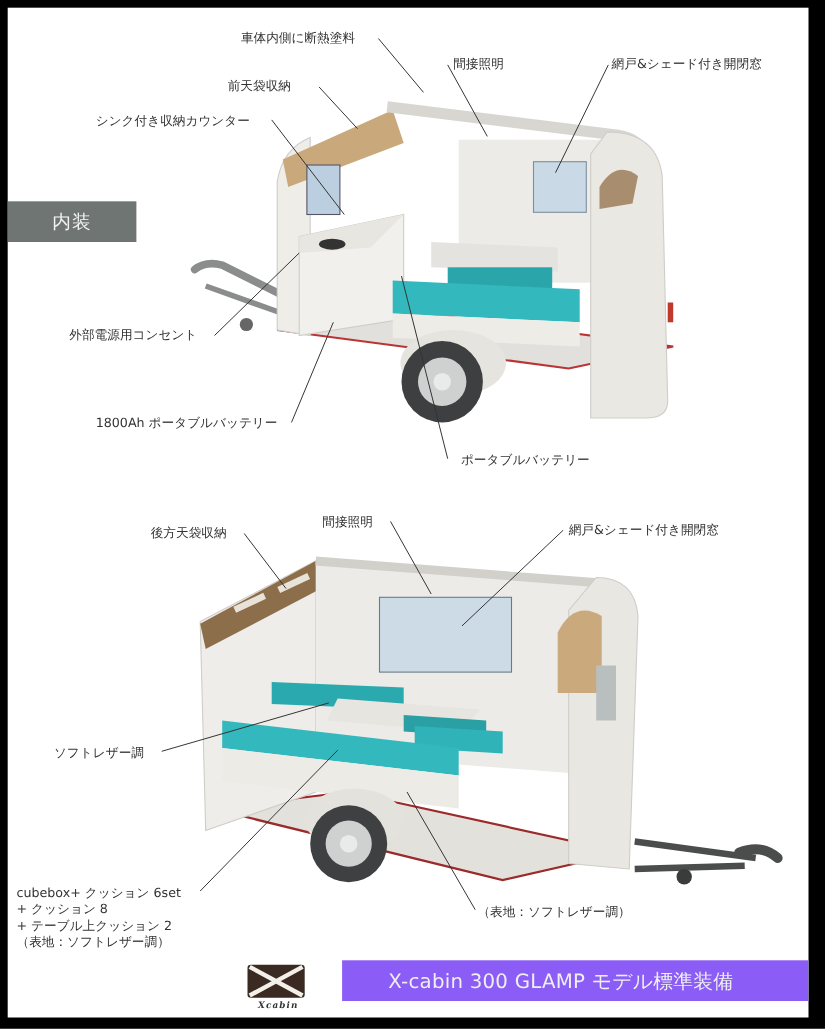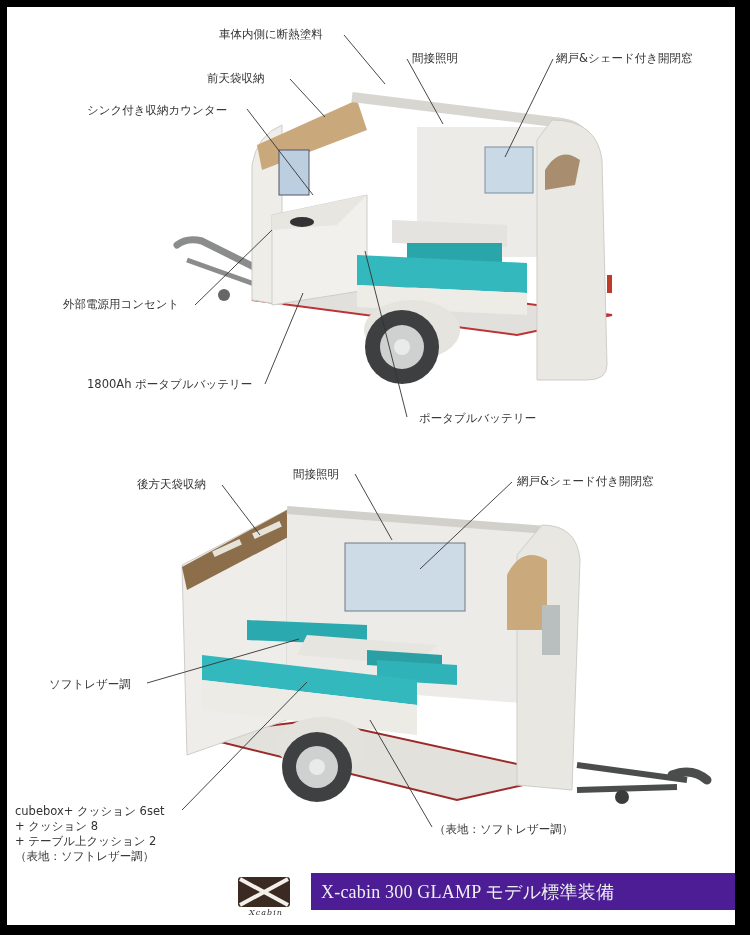--- a/index.html
+++ b/index.html
@@ -2,22 +2,22 @@
 <html><head>
 <meta charset="utf-8">
 <style>
   html,body{margin:0;padding:0;background:#000;}
   body{width:750px;height:935px;position:relative;overflow:hidden;font-family:"DejaVu Sans","Liberation Sans",sans-serif;}
   .panel{position:absolute;left:7px;top:7px;width:728px;height:918px;background:#fff;overflow:hidden;}
   .tab{position:absolute;left:0;top:176px;width:117px;height:37px;background:#6f7573;color:#f4f4f4;font-size:17px;display:flex;align-items:center;justify-content:center;letter-spacing:1px;}
   .lbl{position:absolute;font-size:11.5px;color:#333;white-space:nowrap;line-height:15px;}
   .lbl.r{text-align:left;}
   svg.lines{position:absolute;left:0;top:0;width:728px;height:918px;pointer-events:none;}
-  .footer{position:absolute;left:304px;top:866px;width:424px;height:37px;background:#4c1d95;color:#eef0ef;font-size:18px;display:flex;align-items:center;padding-left:10px;box-sizing:border-box;letter-spacing:0.2px;font-family:Liberation Serif, serif;}
-  .logo{position:absolute;left:228px;top:870px;width:60px;height:44px;}
+  .footer{position:absolute;left:304px;top:866px;width:424px;height:37px;background:#8b5cf6;color:#eef0ef;font-size:18px;display:flex;align-items:center;padding-left:42px;box-sizing:border-box;letter-spacing:0.2px;}
+  .logo{position:absolute;left:215px;top:870px;width:60px;height:44px;font-weight:bold;}
   .logo-box{position:absolute;left:3px;top:0;width:52px;height:30px;background:#3a2a22;border-radius:3px;overflow:hidden;}
   .logo-word{position:absolute;left:0;top:31px;width:62px;text-align:center;font-family:"DejaVu Serif",serif;font-style:italic;font-size:8px;color:#333;letter-spacing:1px;}
   .trailer{position:absolute;}
 </style>
 </head>
 <body>
 
 <div class="panel">
 
   <svg class="trailer" style="left:160px;top:78px" width="460" height="320" viewBox="0 0 460 320">
@@ -109,20 +109,21 @@
 
       <path d="M215 478 L253 528"></path>
       <path d="M348 467 L385 533"></path>
       <path d="M505 475 L413 562"></path>
       <path d="M140 676 L292 632"></path>
       <path d="M175 803 L300 675"></path>
       <path d="M425 820 L363 713"></path>
     </g>
   </svg>
 
+  <div class="tab">内装</div>
 
   <div class="lbl" style="left:212px;top:20px">車体内側に断熱塗料</div>
   <div class="lbl" style="left:200px;top:64px">前天袋収納</div>
   <div class="lbl" style="left:80px;top:96px">シンク付き収納カウンター</div>
   <div class="lbl" style="left:405px;top:44px">間接照明</div>
   <div class="lbl" style="left:549px;top:44px">網戸&amp;シェード付き開閉窓</div>
   <div class="lbl" style="left:56px;top:290px">外部電源用コンセント</div>
   <div class="lbl" style="left:80px;top:370px">1800Ah ポータブルバッテリー</div>
   <div class="lbl" style="left:412px;top:404px">ポータブルバッテリー</div>
 

